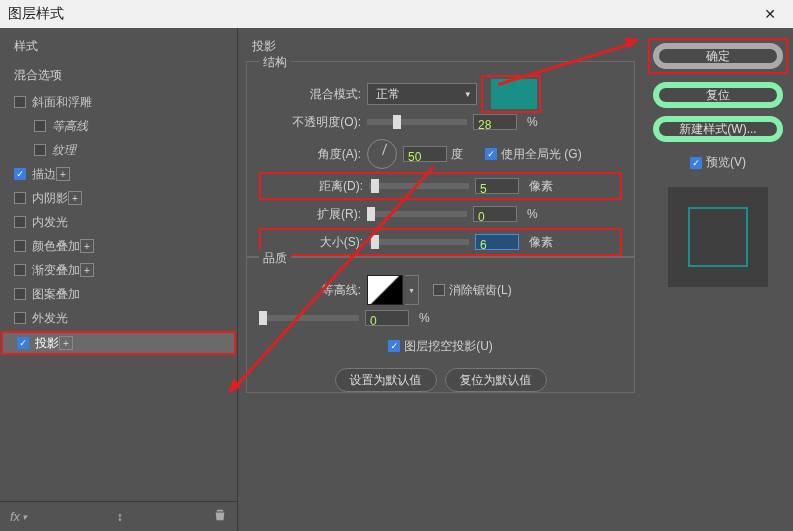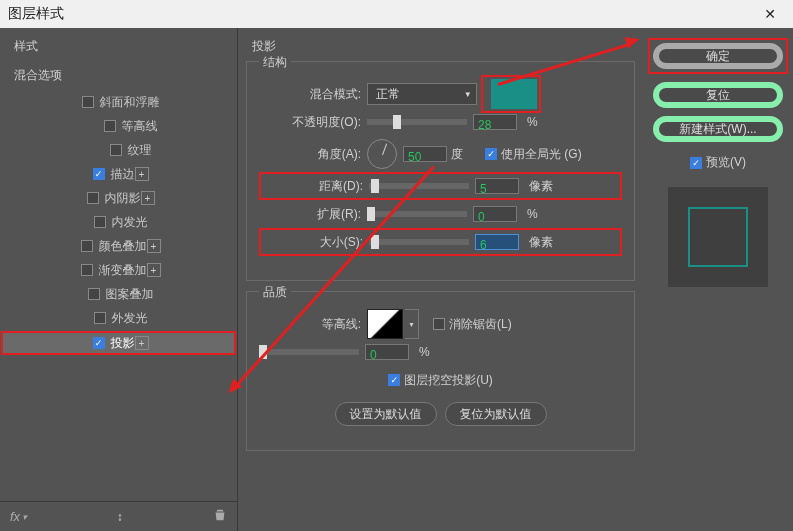--- a/index.html
+++ b/index.html
@@ -6,46 +6,46 @@
 body { background: #535353; color: #d0d0d0; font-size: 12px; width: 793px; height: 531px; overflow: hidden; }
 .titlebar { height: 28px; background: #f0f0f0; color: #222; display: flex; align-items: center; padding: 0 8px; justify-content: space-between; }
 .titlebar .title { font-size: 14px; }
 .close-btn { width: 30px; height: 20px; display: flex; align-items: center; justify-content: center; font-size: 14px; cursor: pointer; }
 .main { display: flex; height: calc(100% - 28px); }
 
 
 .sidebar { width: 238px; background: #535353; border-right: 1px solid #3a3a3a; display: flex; flex-direction: column; position: relative; }
 .sidebar-scroll { flex: 1; overflow: hidden; padding: 4px 0; }
 .sb-header { padding: 6px 14px; color: #d0d0d0; }
-.sb-item { display: flex; align-items: center; justify-content: center; height: 24px; padding: 0 10px 0 14px; color: #c8c8c8; }
-.sb-item.indent2 { padding-left: 34px; }
+.sb-item { display: flex; align-items: center; justify-content: flex-start; height: 24px; padding: 0 10px 0 14px; color: #c8c8c8; }
+.sb-item.indent2 { padding-left: 34px; font-style: italic; }
 .sb-left { display: flex; align-items: center; gap: 6px; }
 .chk { width: 12px; height: 12px; border: 1px solid #888; display: inline-flex; align-items: center; justify-content: center; font-size: 9px; color: #eee; background: #444; }
 .chk.checked { background: #3a7fdf; border-color: #3a7fdf; color: #fff; }
 .plus-btn { width: 14px; height: 14px; border: 1px solid #888; display: flex; align-items: center; justify-content: center; font-size: 10px; color: #ccc; cursor: pointer; }
 .sb-item.sel { background: #6a6a6a; color: #fff; }
 .redbox { border: 2px solid #e02020; }
 .sb-footer { height: 30px; border-top: 1px solid #3a3a3a; display: flex; align-items: center; justify-content: space-between; padding: 0 10px; }
 .fx-lbl { font-style: italic; color: #aaa; font-size: 13px; display: flex; align-items: center; gap: 2px; }
 .trash { width: 14px; height: 14px; display: inline-block; }
 
 
 .center { flex: 1; position: relative; padding: 10px 8px; }
 .panel-title { color: #d0d0d0; margin: 0 0 6px 6px; }
-.fieldset { border: 1px solid #6a6a6a; padding: 18px 12px 24px 12px; position: relative; margin-bottom: 10px; }
+.fieldset { border: 1px solid #6a6a6a; padding: 18px 12px 0 12px; position: relative; }
 .legend { position: absolute; top: -8px; left: 12px; background: #535353; padding: 0 4px; color: #d0d0d0; }
 .row { display: flex; align-items: center; height: 28px; }
 .row .lbl { width: 108px; text-align: right; padding-right: 6px; color: #d0d0d0; white-space: nowrap; }
 .select { height: 22px; width: 110px; border: 1px solid #777; background: #444; color: #ddd; display: flex; align-items: center; padding: 0 8px; position: relative; }
 .select .arrow { position: absolute; right: 6px; font-size: 9px; }
 .swatch { width: 46px; height: 30px; background: #1a8f85; margin-left: 6px; }
 .slider-wrap { display: flex; align-items: center; gap: 6px; flex: 1; }
 .slider { flex: 0 0 100px; height: 6px; background: #666; position: relative; }
 .slider .thumb { position: absolute; top: -4px; width: 8px; height: 14px; background: #ddd; }
-.numfield { width: 44px; height: 16px; line-height: 20px; text-align: left; padding: 0 4px; background: #444; border: 1px solid #777; color: #22c55e; }
+.numfield { width: 44px; height: 16px; line-height: 20px; text-align: left; padding: 0 4px; background: #444; border: 1px solid #777; color: #bef264; }
 .unit { width: 32px; text-align: left; padding-left: 4px; }
 .angle-dial { width: 30px; height: 30px; border: 1px solid #888; border-radius: 50%; position: relative; margin-right: 6px; }
 .angle-dial .needle { position: absolute; width: 1px; height: 12px; background: #ccc; left: 50%; top: 3px; transform-origin: bottom center; transform: rotate(20deg); }
 .contour-swatch { width: 36px; height: 30px; border: 1px solid #222; background: linear-gradient(135deg, #fff 0%, #fff 48%, #000 52%, #000 100%); position: relative; margin-right: 2px; }
 .contour-arrow { width: 14px; height: 30px; border: 1px solid #777; border-left: none; display: flex; align-items: center; justify-content: center; font-size: 8px; }
 .btn-sm { height: 24px; padding: 0 14px; border: 1px solid #777; background: #4a4a4a; color: #ddd; border-radius: 12px; display: inline-flex; align-items: center; cursor: pointer; margin: 0 4px; }
 .center-btns { display: flex; justify-content: center; margin-top: 8px; }
 
 
 .right { width: 150px; padding: 10px 8px; display: flex; flex-direction: column; gap: 8px; align-items: center; }

